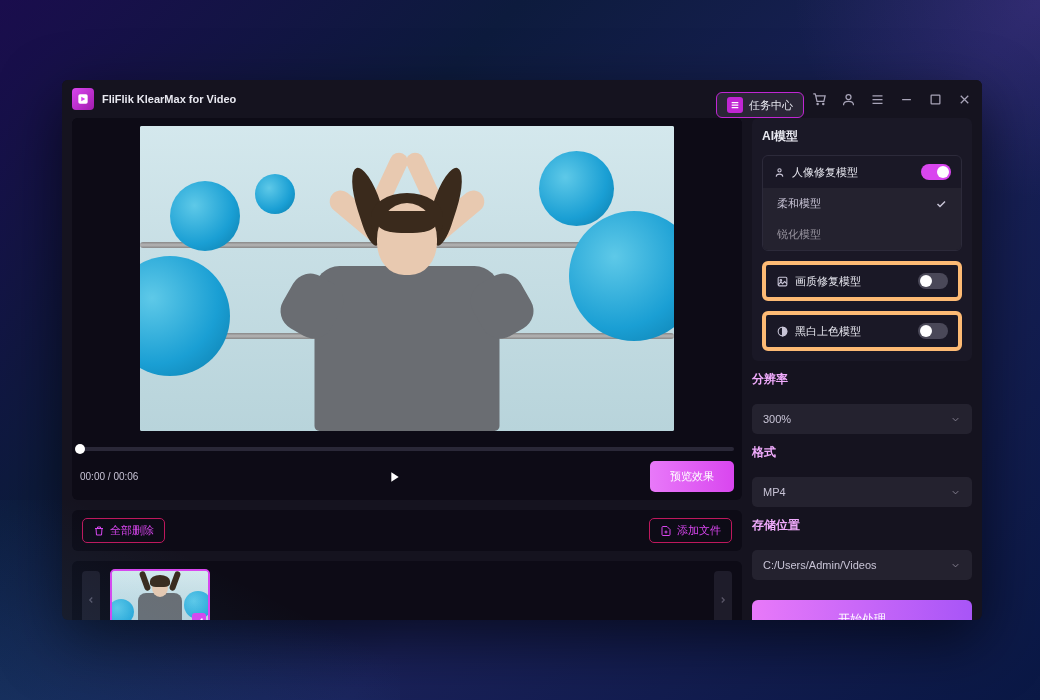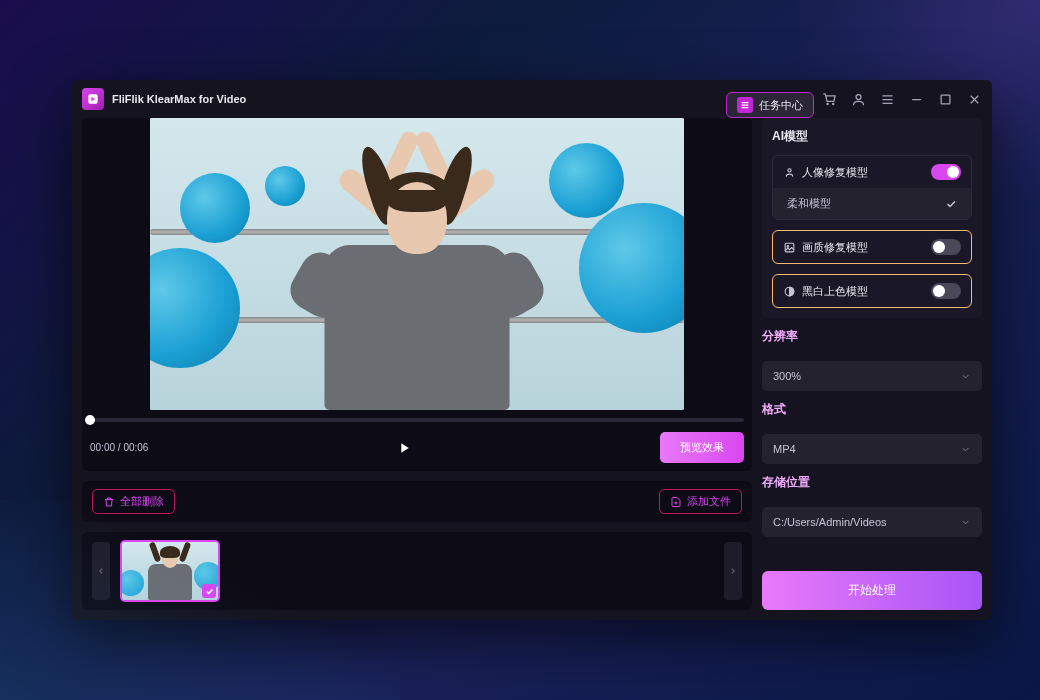--- a/index.html
+++ b/index.html
@@ -1,19 +1,19 @@
 <!DOCTYPE html>
 <html><head>
 <meta charset="utf-8">
 <style>
 *{margin:0;padding:0;box-sizing:border-box;font-family:-apple-system,BlinkMacSystemFont,"Segoe UI",sans-serif;}
 body{width:1040px;height:700px;background:linear-gradient(135deg,#1a0d4d 0%,#0d1b3d 30%,#1a2159 60%,#0a1845 100%);overflow:hidden;position:relative;}
 body::before{content:"";position:absolute;top:0;right:0;width:250px;height:200px;background:radial-gradient(ellipse at top right,rgba(180,100,255,0.15),transparent 70%);pointer-events:none;}
 body::after{content:"";position:absolute;bottom:0;left:0;width:400px;height:200px;background:linear-gradient(to top right,rgba(60,180,255,0.12),transparent 60%);pointer-events:none;}
-.app-window{position:absolute;left:72px;top:80px;width:920px;height:540px;background:#15131f;border-radius:6px;box-shadow:0 20px 60px rgba(0,0,0,0.6);display:flex;flex-direction:column;overflow:hidden;}
+.app-window{position:absolute;left:62px;top:80px;width:920px;height:540px;background:#15131f;border-radius:6px;box-shadow:0 20px 60px rgba(0,0,0,0.6);display:flex;flex-direction:column;overflow:hidden;}
 .title-bar{height:38px;display:flex;align-items:center;padding:0 10px;background:#15131f;}
 .app-logo{width:22px;height:22px;border-radius:4px;background:linear-gradient(135deg,#d946ef,#a21caf);display:flex;align-items:center;justify-content:center;margin-right:8px;}
 .app-logo svg{width:14px;height:14px;}
 .app-title{color:#e8e8f0;font-size:11px;font-weight:600;}
 .title-spacer{flex:1;}
 .task-center-btn{display:flex;align-items:center;gap:6px;background:#2a2636;border:1px solid #c026d3;border-radius:6px;padding:4px 10px;margin-right:8px;cursor:pointer;margin-top:12px;}
 .task-center-btn .tc-icon{width:16px;height:16px;background:#c026d3;border-radius:3px;display:flex;align-items:center;justify-content:center;}
 .task-center-btn .tc-label{color:#e8e8f0;font-size:11px;}
 .title-icons{display:flex;align-items:center;gap:14px;}
 .title-icons .ti{width:15px;height:15px;color:#a8a4b8;cursor:pointer;display:flex;align-items:center;justify-content:center;}
@@ -80,21 +80,21 @@
 .toggle.on{background:#d946ef;}
 .toggle.off{background:#4a4858;}
 .toggle .knob{position:absolute;width:12px;height:12px;background:#fff;border-radius:50%;top:2px;}
 .toggle.on .knob{right:2px;}
 .toggle.off .knob{left:2px;}
 .sub-models{background:#24222f;}
 .sub-model{display:flex;align-items:center;padding:8px 14px;cursor:pointer;}
 .sub-model span{color:#98949f;font-size:11px;flex:1;}
 .sub-model.selected span{color:#c8c4d6;}
 .sub-model svg{width:12px;height:12px;color:#c8c4d6;}
-.model-row{display:flex;align-items:center;border:1px solid #fdba74;border-radius:6px;padding:8px 10px;margin-top:10px;gap:6px;}
+.model-row{display:flex;align-items:center;border:4px solid #fdba74;border-radius:6px;padding:8px 10px;margin-top:10px;gap:6px;}
 .model-row svg.ri{width:13px;height:13px;color:#c8c4d6;}
 .model-row .rl{color:#e8e8f0;font-size:11px;flex:1;}
 .section-label{color:#f0abfc;font-size:12px;font-weight:600;margin-top:0;}
 .select{background:#24222f;border-radius:5px;padding:9px 11px;display:flex;align-items:center;cursor:pointer;margin-top:6px;}
 .select span{color:#c8c4d6;font-size:11px;flex:1;}
 .select svg{width:11px;height:11px;color:#8a8696;}
 .right-spacer{flex:1;}
 .start-btn{background:linear-gradient(to right,#e879f9,#a855f7);color:#fff;font-size:12px;font-weight:500;padding:11px;border-radius:6px;cursor:pointer;border:none;text-align:center;}
 .mini-person{position:absolute;left:50%;transform:translateX(-50%);bottom:0;width:60px;height:60px;}
 .mini-ball{position:absolute;border-radius:50%;background:radial-gradient(circle at 35% 35%,#5ec9e8,#1a9fd4);}
@@ -267,20 +267,23 @@
                 <div class="knob"></div>
               </div>
           </div>
           <div class="sub-models">
             <div class="sub-model selected">
               <span>柔和模型</span>
               <svg viewBox="0 0 24 24" fill="none" stroke="currentColor" stroke-width="3">
                   <path d="M5 12l5 5L20 7"></path>
                 </svg>
             </div>
+            <div class="sub-model">
+              <span>锐化模型</span>
+            </div>
           </div>
         </div>
 
         <div class="model-row">
           <svg class="ri" viewBox="0 0 24 24" fill="none" stroke="currentColor" stroke-width="2">
               <rect x="4" y="4" width="16" height="16" rx="2"></rect>
               <circle cx="9" cy="10" r="1.5"></circle>
               <path d="M4 18l5-5 3 3 4-4 4 4"></path>
             </svg>
           <span class="rl">画质修复模型</span>

